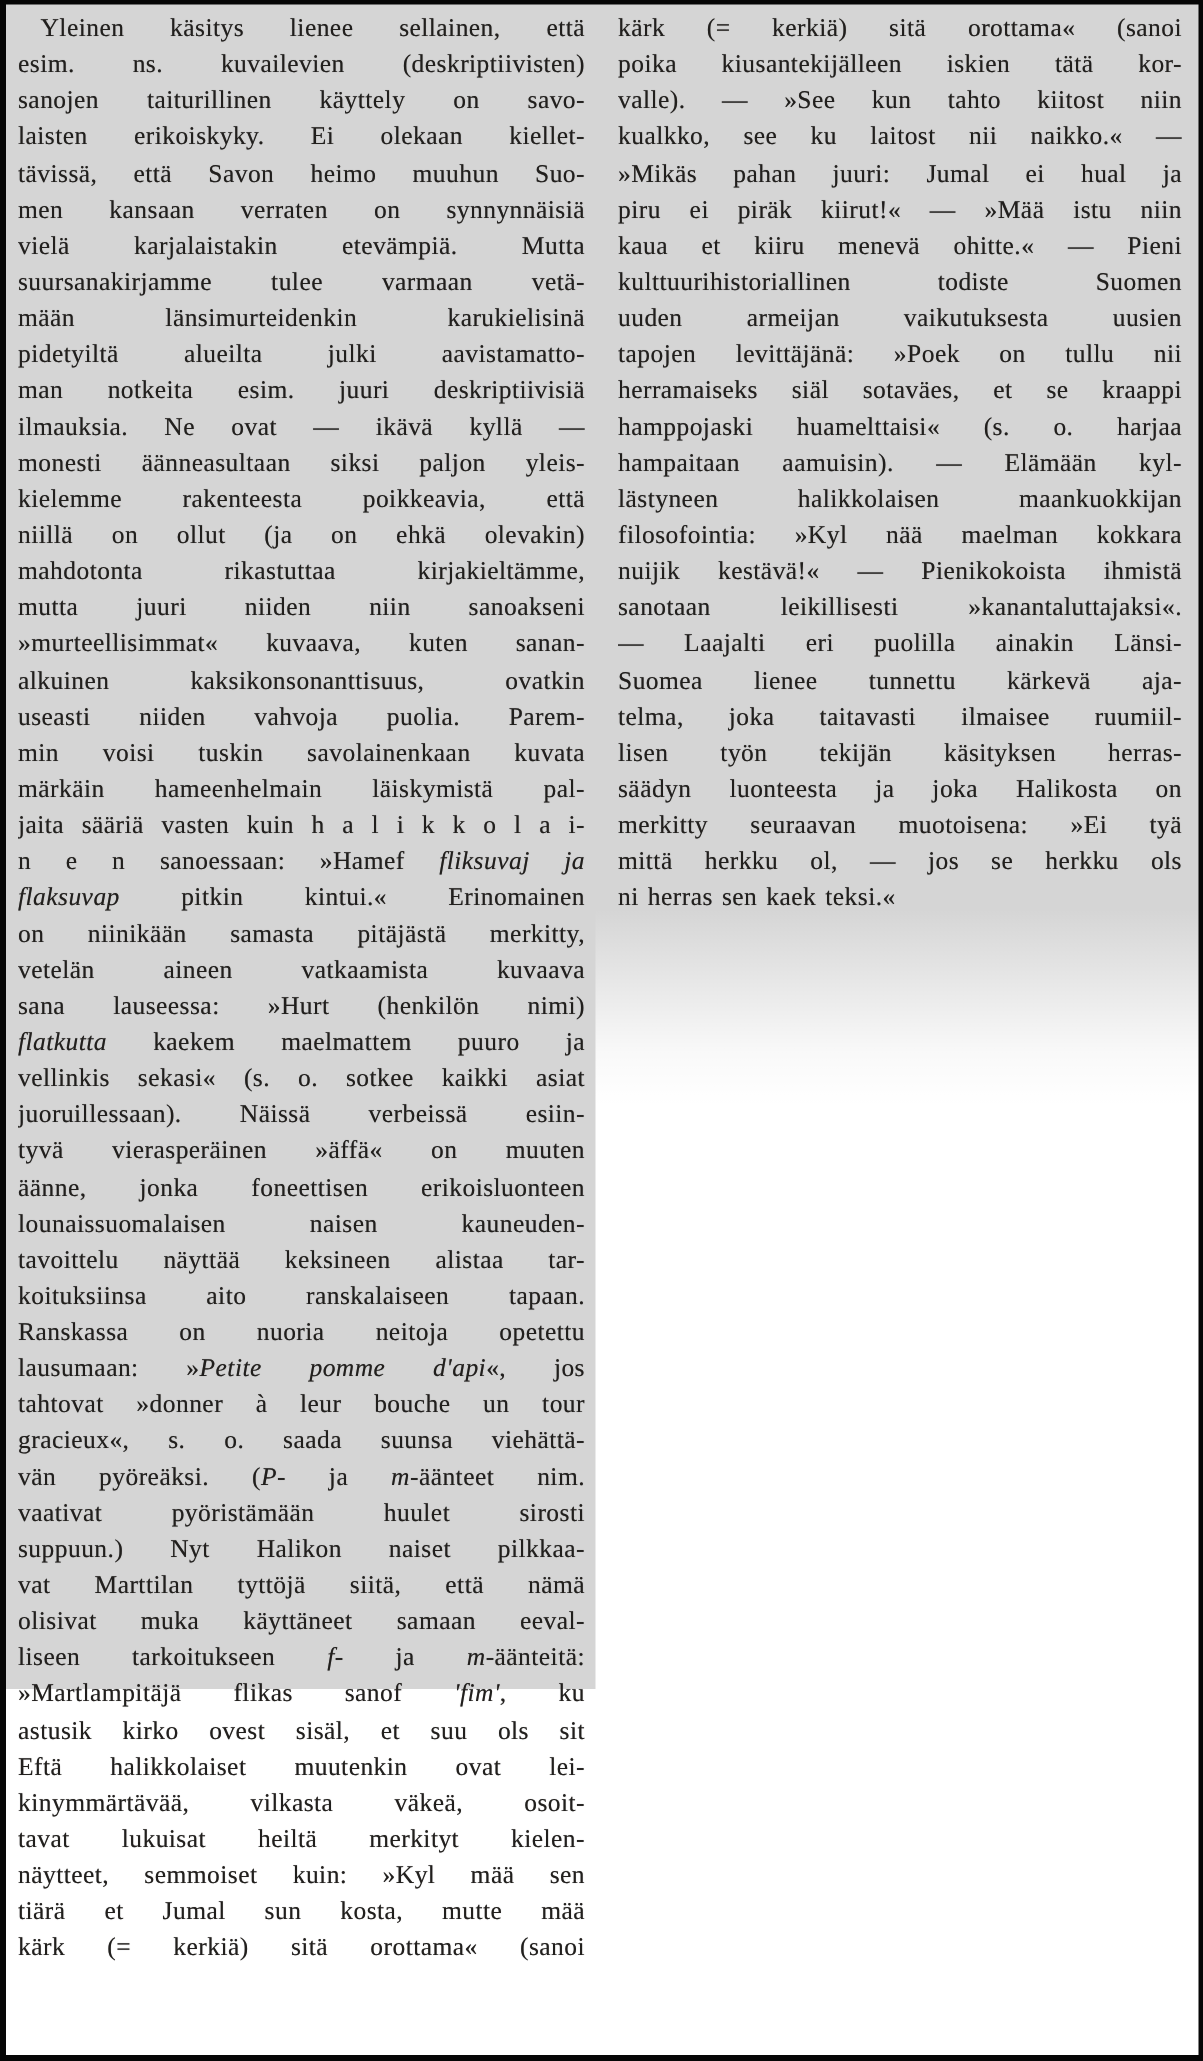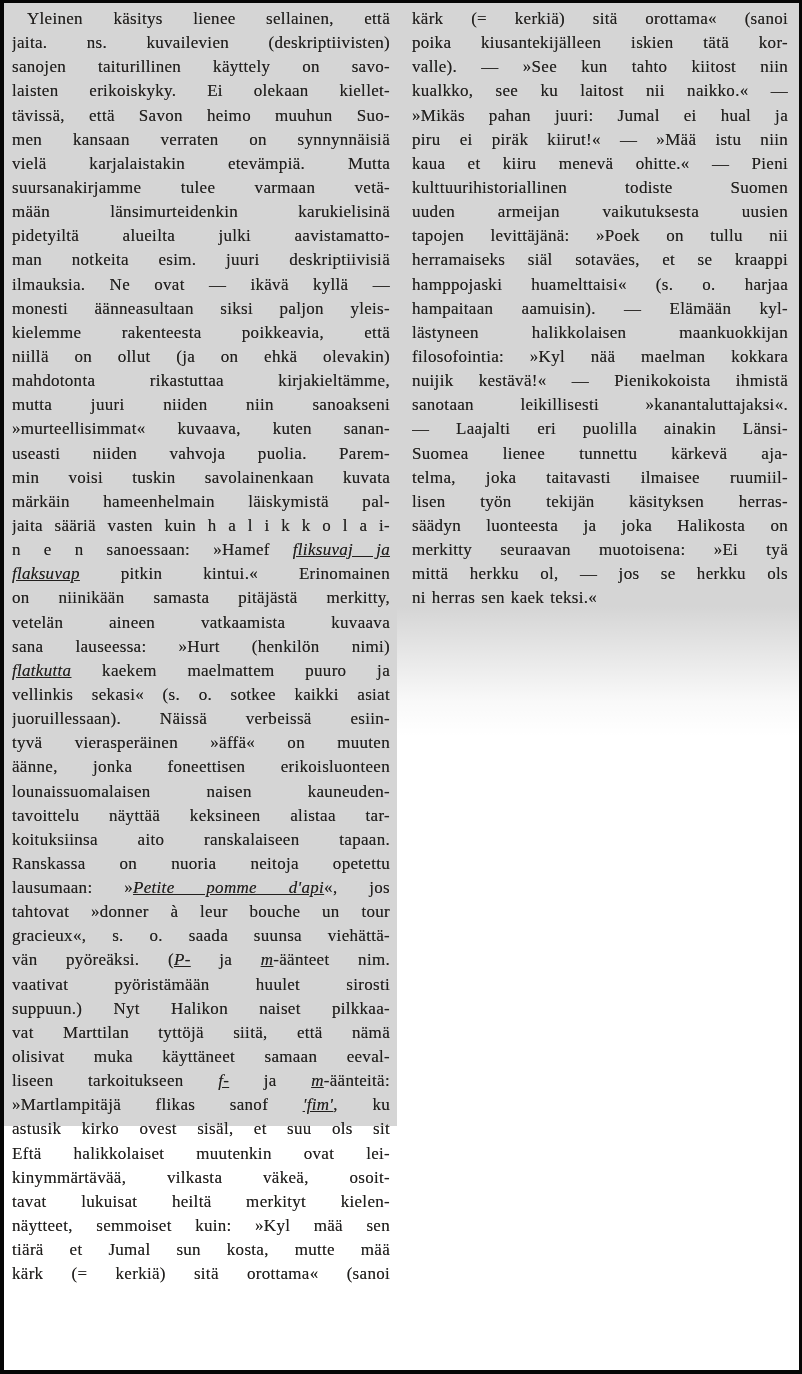--- a/index.html
+++ b/index.html
@@ -52,46 +52,47 @@
   .col-right{left:412px;width:376px;}
   .line{
     height:var(--lh);
     line-height:var(--lh);
     overflow:hidden;
     text-align:justify;
     text-align-last:justify;
   }
   .line.indent{text-indent:15px;}
   .line.flush{text-align-last:left;}
-  .line i{font-style:italic;text-decoration:underline;}
+  .line i{font-style:italic;}
 </style>
 </head>
 <body>
 
 <div class="page">
   <div class="scan-void"></div>
   <div class="col col-left">
       <div class="line indent">Yleinen käsitys lienee sellainen, että</div>
-      <div class="line">jaita. ns. kuvailevien (deskriptiivisten)</div>
+      <div class="line">esim. ns. kuvailevien (deskriptiivisten)</div>
       <div class="line">sanojen taiturillinen käyttely on savo-</div>
       <div class="line">laisten erikoiskyky. Ei olekaan kiellet-</div>
       <div class="line">tävissä, että Savon heimo muuhun Suo-</div>
       <div class="line">men kansaan verraten on synnynnäisiä</div>
       <div class="line">vielä karjalaistakin etevämpiä. Mutta</div>
       <div class="line">suursanakirjamme tulee varmaan vetä-</div>
       <div class="line">mään länsimurteidenkin karukielisinä</div>
       <div class="line">pidetyiltä alueilta julki aavistamatto-</div>
       <div class="line">man notkeita esim. juuri deskriptiivisiä</div>
       <div class="line">ilmauksia. Ne ovat — ikävä kyllä —</div>
       <div class="line">monesti äänneasultaan siksi paljon yleis-</div>
       <div class="line">kielemme rakenteesta poikkeavia, että</div>
       <div class="line">niillä on ollut (ja on ehkä olevakin)</div>
       <div class="line">mahdotonta rikastuttaa kirjakieltämme,</div>
       <div class="line">mutta juuri niiden niin sanoakseni</div>
       <div class="line">»murteellisimmat« kuvaava, kuten sanan-</div>
+      <div class="line">alkuinen kaksikonsonanttisuus, ovatkin</div>
       <div class="line">useasti niiden vahvoja puolia. Parem-</div>
       <div class="line">min voisi tuskin savolainenkaan kuvata</div>
       <div class="line">märkäin hameenhelmain läiskymistä pal-</div>
       <div class="line">jaita sääriä vasten kuin h a l i k k o l a i-</div>
       <div class="line">n e n sanoessaan: »Hamef <i>fliksuvaj ja</i></div>
       <div class="line"><i>flaksuvap</i> pitkin kintui.« Erinomainen</div>
       <div class="line">on niinikään samasta pitäjästä merkitty,</div>
       <div class="line">vetelän aineen vatkaamista kuvaava</div>
       <div class="line">sana lauseessa: »Hurt (henkilön nimi)</div>
       <div class="line"><i>flatkutta</i> kaekem maelmattem puuro ja</div>

